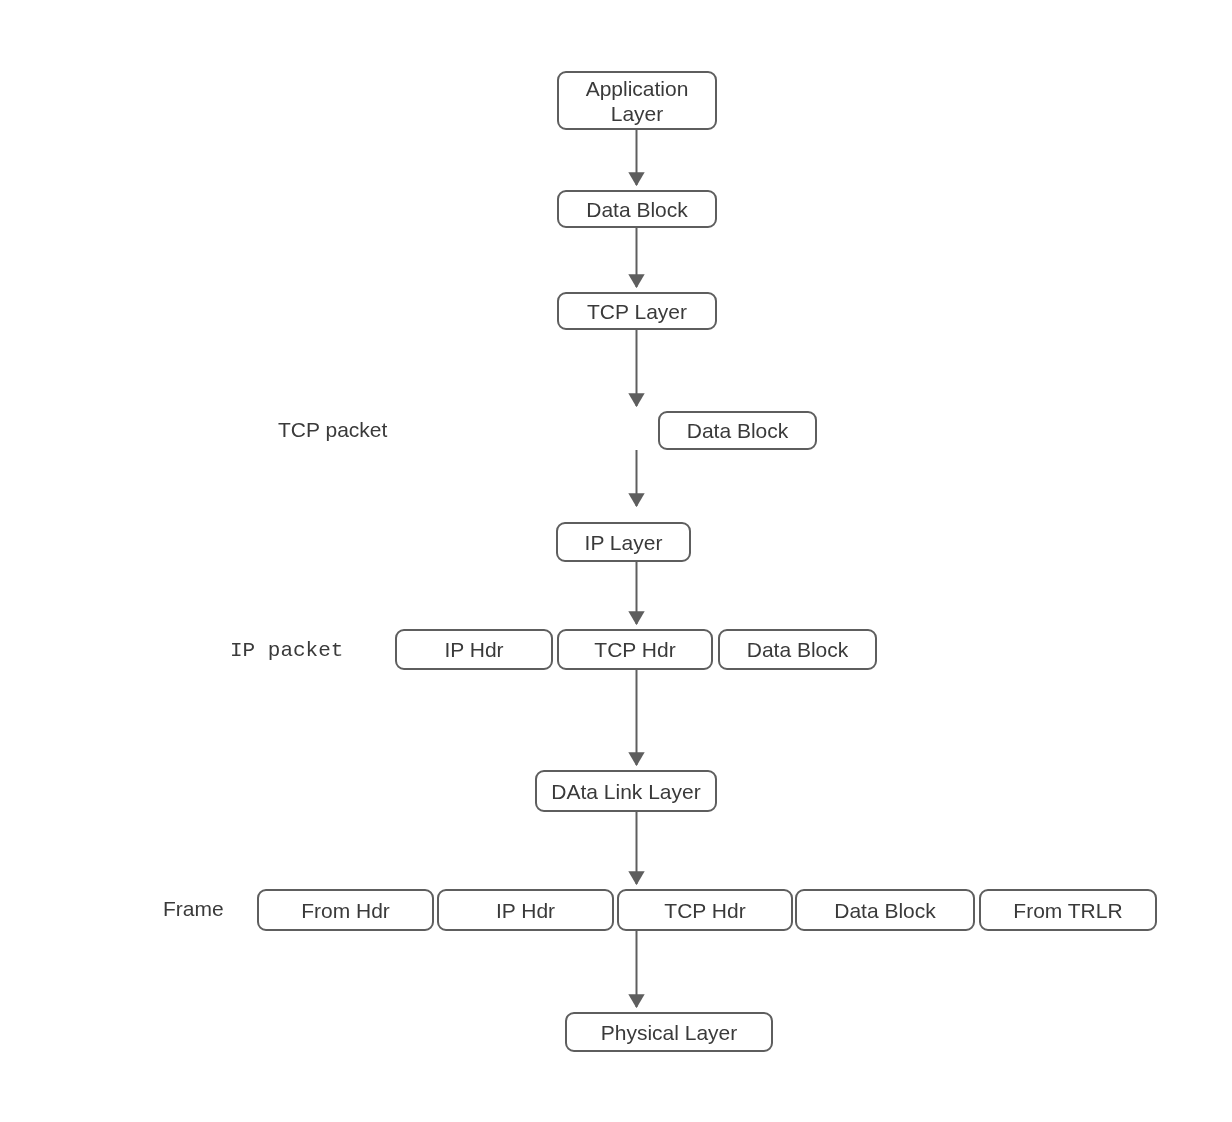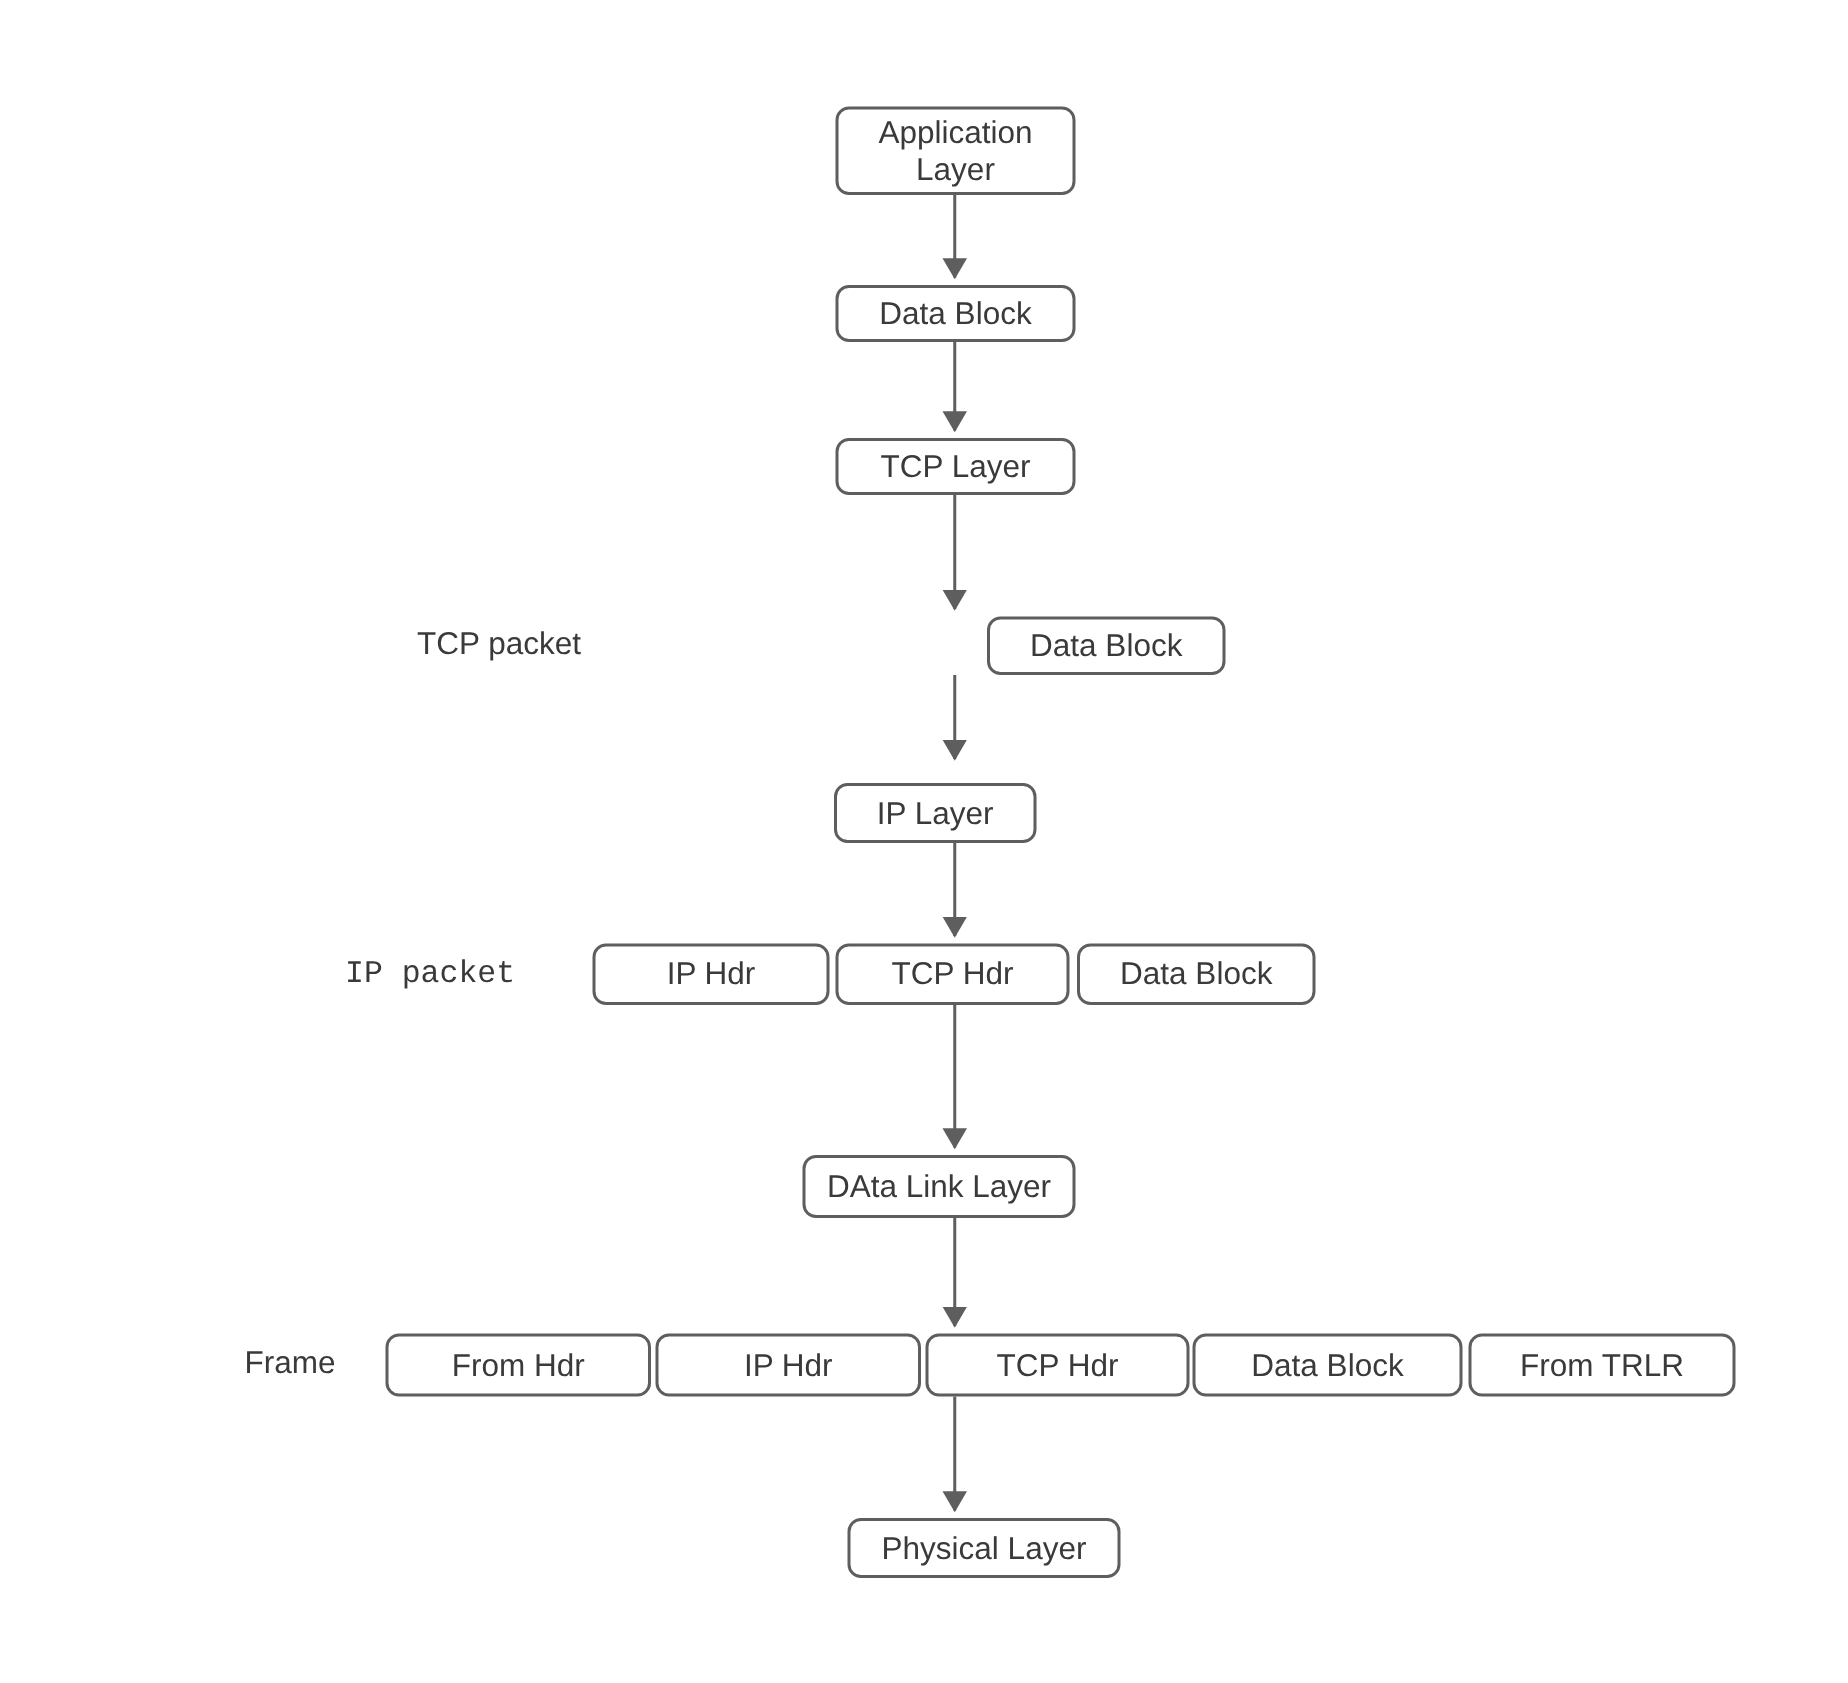--- a/index.html
+++ b/index.html
@@ -92,15 +92,15 @@
 
   <div class="node" style="left:535px; top:770px; width:182px; height:42px;">DAta Link Layer</div>
 
   <div class="row-label" style="left:163px; top:909px;">Frame</div>
   <div class="node" style="left:257px; top:889px; width:177px; height:42px;">From Hdr</div>
   <div class="node" style="left:437px; top:889px; width:177px; height:42px;">IP Hdr</div>
   <div class="node" style="left:617px; top:889px; width:176px; height:42px;">TCP Hdr</div>
   <div class="node" style="left:795px; top:889px; width:180px; height:42px;">Data Block</div>
   <div class="node" style="left:979px; top:889px; width:178px; height:42px;">From TRLR</div>
 
-  <div class="node" style="left:565px; top:1012px; width:182px; height:40px;">Physical Layer</div>
+  <div class="node" style="left:565px; top:1012px; width:208px; height:40px;">Physical Layer</div>
 
 </div>
 
 </body></html>

